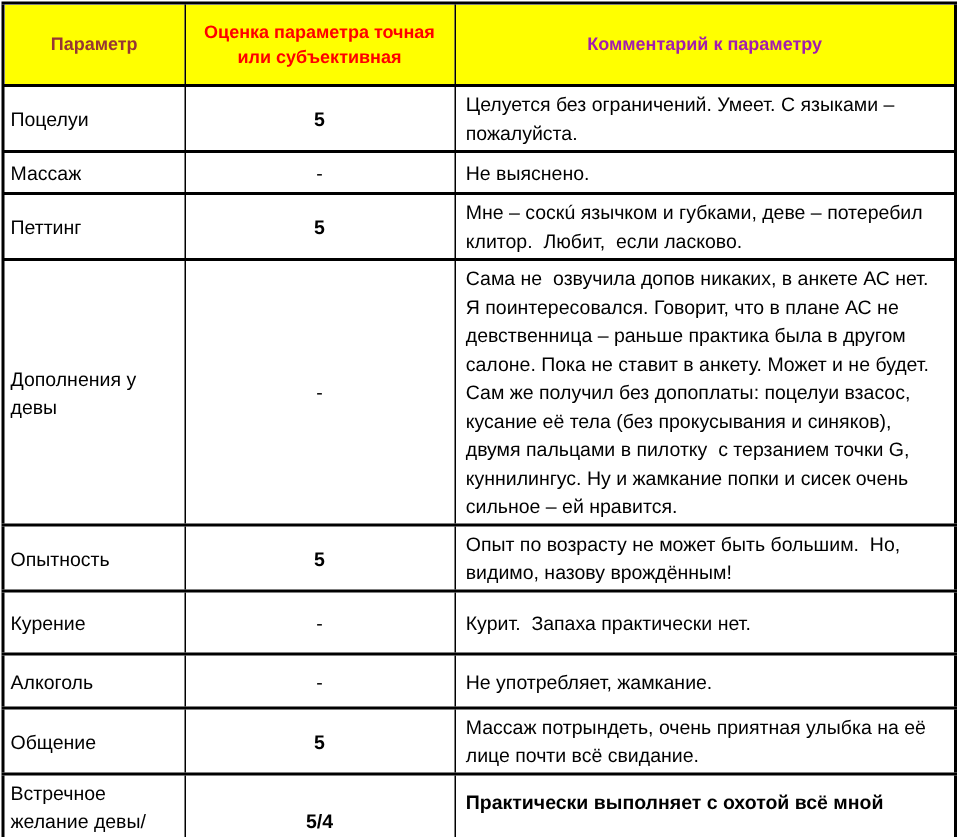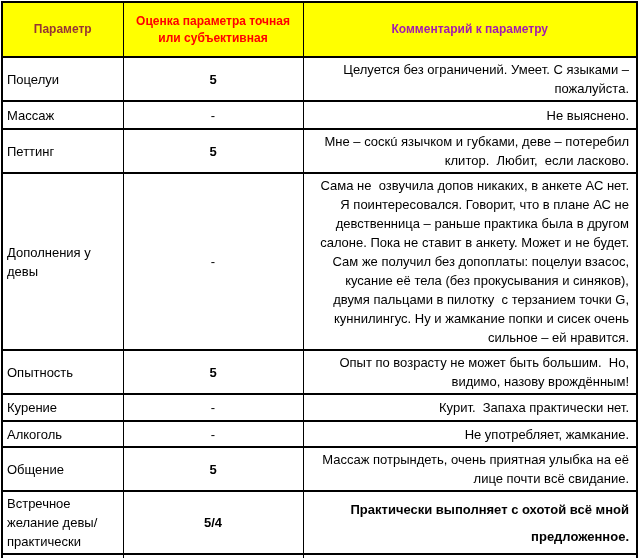--- a/index.html
+++ b/index.html
@@ -8,28 +8,28 @@
   col.c-param{width:121px;}
   col.c-score{width:180px;}
   col.c-comment{width:334px;}
   th,td{border:1px solid #000;border-top-width:2px;border-bottom-width:2px;overflow:hidden;}
   thead th{background:#FFFF00;font-weight:bold;font-size:12px;line-height:17px;text-align:center;vertical-align:middle;padding:2px 10px;}
   thead tr{height:55px;}
   td{font-size:13px;line-height:19px;vertical-align:middle;padding:2px 4px;}
   td.param{text-align:left;}
   td.score{text-align:center;}
   td.score.bold{font-weight:bold;}
-  td.comment{text-align:right;padding:2px 7px;white-space:pre-wrap;}
+  td.comment{text-align:left;padding:2px 7px;white-space:pre-wrap;}
   tbody tr:nth-child(1){height:41px;}
   tbody tr:nth-child(2){height:28px;}
   tbody tr:nth-child(3){height:42px;}
   tbody tr:nth-child(4){height:170px;}
   tbody tr:nth-child(5){height:43px;}
-  tbody tr:nth-child(6){height:27px;}
-  tbody tr:nth-child(7){height:26px;}
+  tbody tr:nth-child(6){height:42px;}
+  tbody tr:nth-child(7){height:36px;}
   tbody tr:nth-child(8){height:42px;}
   tbody tr:nth-child(9){height:48px;}
   tbody tr:nth-child(9) td.comment{line-height:27px;font-weight:bold;}
   tbody tr:nth-child(10){height:32px;}
 </style>
 </head>
 <body>
 
 <table>
   <colgroup>

